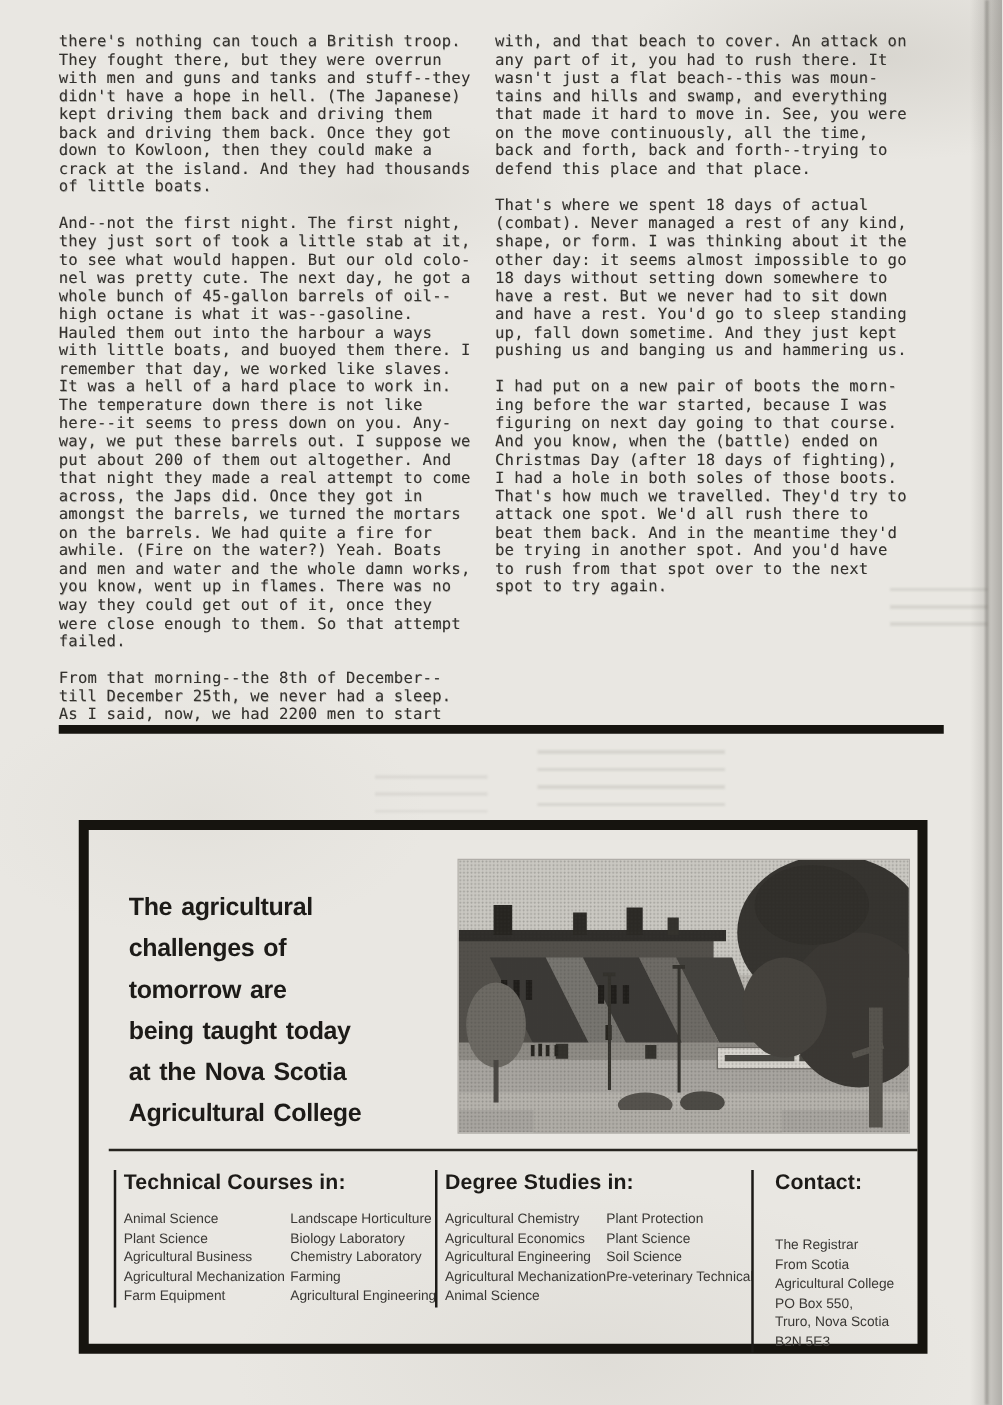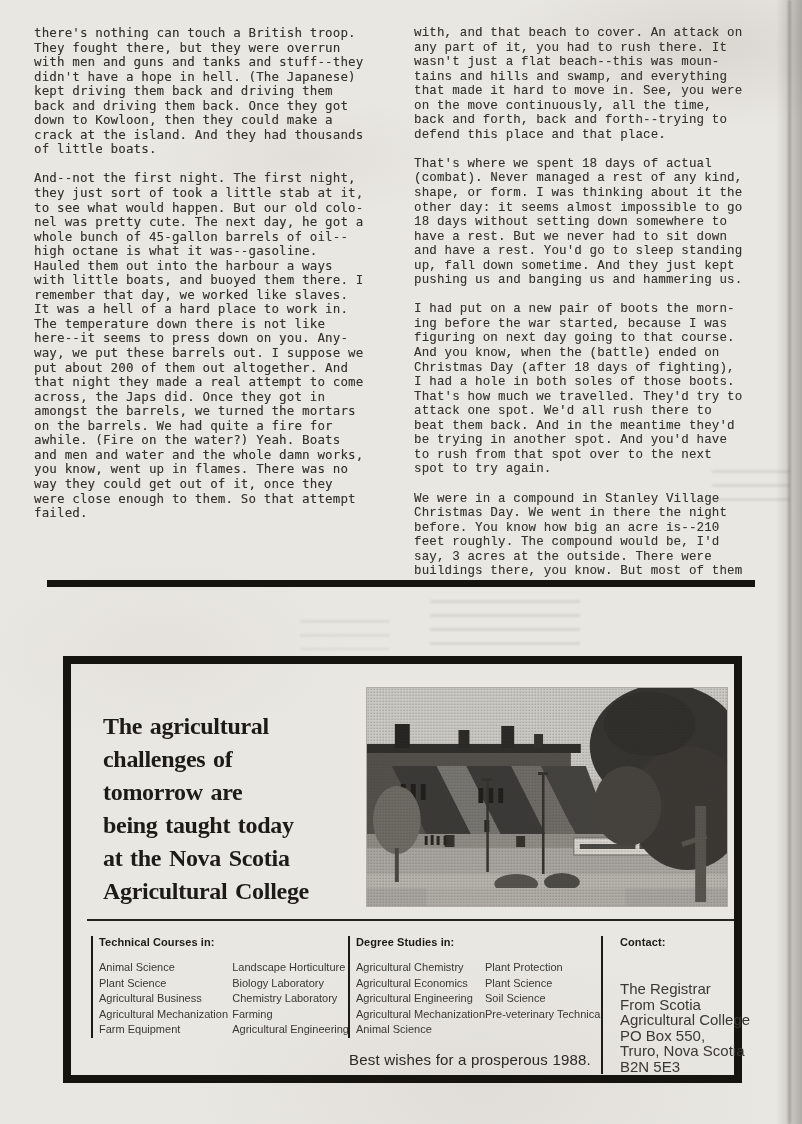--- a/index.html
+++ b/index.html
@@ -20,56 +20,56 @@
   .edge-shadow{position:absolute;top:0;right:0;width:26px;height:100%;
     background:linear-gradient(to right, rgba(0,0,0,0) 0%, rgba(70,67,62,.18) 55%, rgba(60,57,52,.34) 100%);}
   .edge-crease{position:absolute;top:0;left:788px;width:3px;height:100%;
     background:rgba(95,92,86,.35);filter:blur(1px);}
 
   
   .typewriter{position:absolute;top:26px;width:340px;
     font-size:12.4px;line-height:14.55px;letter-spacing:.2px;
     color:#34322e;text-shadow:.3px .3px 0 rgba(52,50,46,.35);}
   .typewriter > div{white-space:pre-line;margin:0 0 14.55px 0;}
-  .col-1{left:34px;}
-  .col-2{left:414px;font-family:Liberation Mono, monospace;}
+  .col-1{left:47px;}
+  .col-2{left:396px;}
 
   .article-rule{position:absolute;left:47px;top:580px;width:708px;height:7px;background:#16140f;}
 
   
   .ghost{position:absolute;opacity:.5;filter:blur(1px);pointer-events:none;}
   .ghost-lines{background:repeating-linear-gradient(180deg,
       rgba(130,127,120,.35) 0 3px, transparent 3px 14px);}
   .ghost-a{left:712px;top:470px;width:78px;height:34px;}
   .ghost-b{left:430px;top:600px;width:150px;height:52px;}
   .ghost-c{left:300px;top:620px;width:90px;height:30px;opacity:.35;}
 
   
   .ad-box{position:absolute;left:63px;top:656px;width:679px;height:427px;
     box-sizing:border-box;border:8px solid #16140f;
     font-family:"Liberation Sans", sans-serif;}
   .ad-headline{position:absolute;left:32px;top:46px;width:260px;
-    font-family:Liberation Serif, serif;font-weight:700;
-    font-size:24px;line-height:33px;letter-spacing:-.3px;word-spacing:2px;
+    font-family:Liberation Sans, sans-serif;font-weight:700;
+    font-size:20px;line-height:33px;letter-spacing:-.3px;word-spacing:2px;
     color:#1d1b18;white-space:pre-line;}
   .ad-photo{position:absolute;left:296px;top:24px;width:360px;height:218px;
     outline:1px solid rgba(90,88,83,.4);}
   .ad-divider{position:absolute;left:16px;top:255px;width:647px;height:2px;background:#26241f;}
 
   .ad-col{position:absolute;top:272px;border-left:2px solid #1d1b18;padding-left:6px;}
   .ad-col-tech{left:20px;width:250px;}
   .ad-col-degree{left:277px;width:245px;}
   .ad-col-contact{left:530px;width:120px;padding-left:17px;}
-  .ad-col h3{margin:0 0 12px 0;font-size:11px;font-weight:700;color:#1d1b18;letter-spacing:.1px;}
+  .ad-col h3{margin:0 0 12px 0;font-size:17px;font-weight:700;color:#1d1b18;letter-spacing:.1px;}
   .ad-list-row{display:flex;}
   .ad-list{font-size:11px;line-height:15.5px;color:#3a3835;}
   .ad-list > div{white-space:nowrap;}
   .ad-col-tech .ad-list:first-child{width:137px;}
   .ad-col-degree .ad-list:first-child{width:133px;}
-  .contact-lines{font-size:15px;line-height:15.5px;color:#3a3835;margin-top:33px;}
+  .contact-lines{font-size:11px;line-height:15.5px;color:#3a3835;margin-top:33px;}
   .contact-lines > div{white-space:nowrap;}
 
   .ad-tagline{position:absolute;left:399px;top:387px;transform:translateX(-50%);
     font-size:15px;color:#2a2825;white-space:nowrap;letter-spacing:.2px;}
 </style>
 </head>
 <body>
 
 <div class="page">
 
@@ -100,20 +100,23 @@
 that night they made a real attempt to come
 across, the Japs did. Once they got in
 amongst the barrels, we turned the mortars
 on the barrels. We had quite a fire for
 awhile. (Fire on the water?) Yeah. Boats
 and men and water and the whole damn works,
 you know, went up in flames. There was no
 way they could get out of it, once they
 were close enough to them. So that attempt
 failed.</div>
+      <div>From that morning--the 8th of December--
+till December 25th, we never had a sleep.
+As I said, now, we had 2200 men to start</div>
     </div>
   <div class="typewriter col-2">
       <div>with, and that beach to cover. An attack on
 any part of it, you had to rush there. It
 wasn't just a flat beach--this was moun-
 tains and hills and swamp, and everything
 that made it hard to move in. See, you were
 on the move continuously, all the time,
 back and forth, back and forth--trying to
 defend this place and that place.</div>
@@ -131,26 +134,20 @@
 figuring on next day going to that course.
 And you know, when the (battle) ended on
 Christmas Day (after 18 days of fighting),
 I had a hole in both soles of those boots.
 That's how much we travelled. They'd try to
 attack one spot. We'd all rush there to
 beat them back. And in the meantime they'd
 be trying in another spot. And you'd have
 to rush from that spot over to the next
 spot to try again.</div>
-      <div>We were in a compound in Stanley Village
-Christmas Day. We went in there the night
-before. You know how big an acre is--210
-feet roughly. The compound would be, I'd
-say, 3 acres at the outside. There were
-buildings there, you know. But most of them</div>
     </div>
 
   <div class="article-rule"></div>
 
   <div class="ghost ghost-lines ghost-a"></div>
   <div class="ghost ghost-lines ghost-b"></div>
   <div class="ghost ghost-lines ghost-c"></div>
 
   <div class="ad-box">
 
@@ -281,18 +278,17 @@
       <div class="contact-lines">
           <div>The Registrar</div>
           <div>From Scotia</div>
           <div>Agricultural College</div>
           <div>PO Box 550,</div>
           <div>Truro, Nova Scotia</div>
           <div>B2N 5E3</div>
         </div>
     </div>
 
-    <div class="ad-tagline">Best wishes for a prosperous 1988.</div>
   </div>
 
   <div class="edge-crease"></div>
   <div class="edge-shadow"></div>
 </div>
 
 </body></html>

